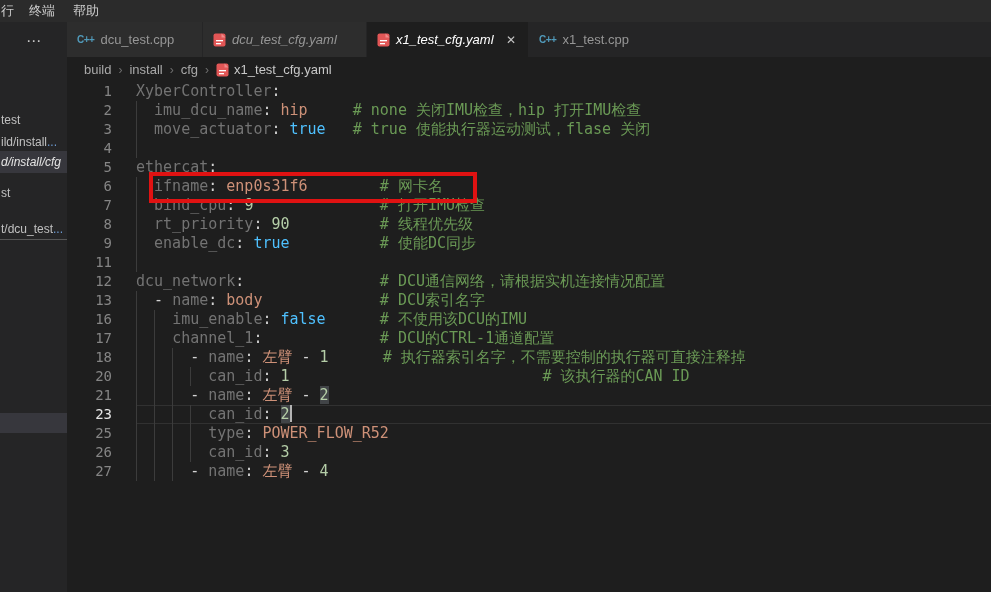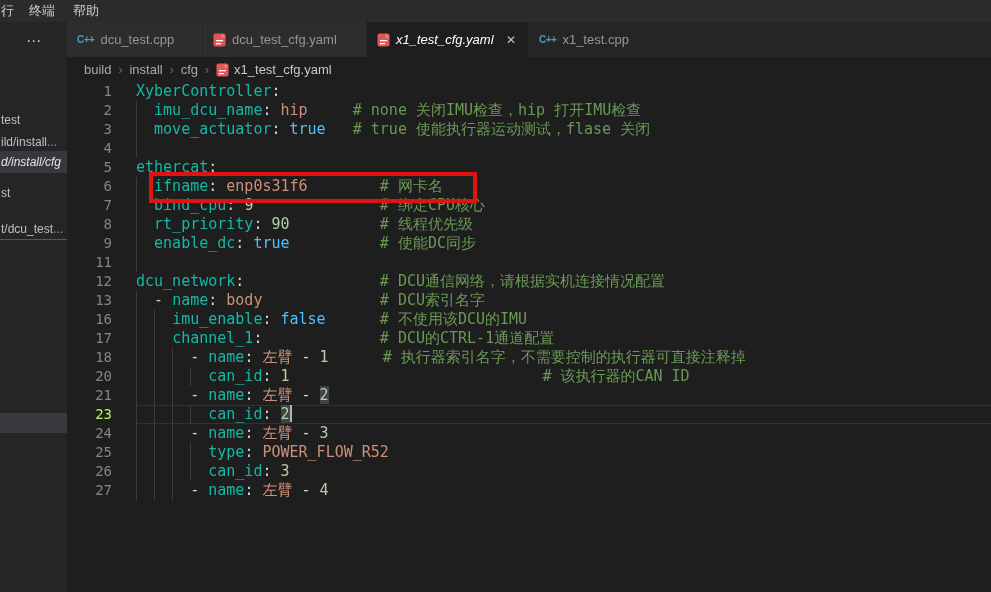--- a/index.html
+++ b/index.html
@@ -23,45 +23,45 @@
   .sb-row-empty{position:absolute;left:0;right:0;height:20px;background:#37373d;}
 
   
   #editor-col{position:absolute;left:67px;top:22px;width:924px;height:570px;background:#1e1e1e;}
 
   
   #tabbar{display:flex;height:35px;background:#252526;}
   .tab{display:flex;align-items:center;gap:6px;box-sizing:border-box;padding:0 10px;height:35px;
     background:#2d2d2d;color:#969696;font-size:13px;border-right:1px solid #252526;white-space:nowrap;overflow:hidden;}
   .tab.t1{width:136px;}
-  .tab.t2{width:164px;}
+  .tab.t2{width:164px;font-style:italic;}
   .tab.t3{width:162px;}
   .tab.t4{width:128px;background:#252526;}
   .tab.active{background:#1e1e1e;color:#ffffff;font-style:italic;}
   .tab .close{margin-left:auto;color:#c5c5c5;font-style:normal;font-size:12px;line-height:12px;padding:1px 2px;}
   .cpp-icon{color:#519aba;font-weight:bold;font-size:10px;font-style:normal;letter-spacing:-0.5px;flex:none;}
   .yaml-icon{flex:none;display:inline-block;width:13px;height:14px;}
 
   
   #breadcrumb{display:flex;align-items:center;height:25px;padding-left:17px;gap:7px;
     font-size:13px;color:#a9a9a9;background:#1e1e1e;}
   #breadcrumb .sep{color:#6e6e6e;font-size:12px;}
   #breadcrumb .file-crumb{display:flex;align-items:center;gap:5px;color:#c8c8c8;}
 
   
   #code-area{position:relative;height:510px;overflow:hidden;
     font-family:"DejaVu Sans Mono","Liberation Mono",monospace;font-size:15px;}
   .line{display:flex;height:19px;line-height:19px;}
   .ln{flex:none;width:69px;box-sizing:border-box;text-align:right;padding-right:24px;
     color:#858585;font-size:14px;}
-  .line.active .ln{color:#bef264;}
+  .line.active .ln{color:#e5e5e5;}
   .code{flex:1;position:relative;white-space:pre;color:#d4d4d4;}
   .line.active .code{box-shadow:inset 0 1px 0 #313131,inset 0 -1px 0 #313131;}
   .guide{position:absolute;top:0;bottom:0;width:1px;background:#3c3c3c;}
-  .sk{color:#14b8a6;} .ss{color:#ce9178;} .sn{color:#b5cea8;}
+  .sk{color:#737373;} .ss{color:#ce9178;} .sn{color:#b5cea8;}
   .sb{color:#4fc1ff;} .sc{color:#6a9955;} .sp{color:#d4d4d4;}
   .hl{background:rgba(95,100,105,0.55);}
   .cursor{display:inline-block;width:2px;height:17px;background:#b4b4b4;vertical-align:-3px;}
 
   
   #red-box{position:absolute;left:149px;top:172px;width:328px;height:31px;
     border:4px solid #e01212;box-sizing:border-box;pointer-events:none;z-index:20;}
 </style>
 </head>
 <body>
@@ -170,21 +170,21 @@
         <div class="line">
           <div class="ln">5</div>
           <div class="code"><span class="sk">ethercat</span><span class="sp">:</span></div>
         </div>
         <div class="line">
           <div class="ln">6</div>
           <div class="code"><i class="guide" style="left: 0px;"></i><span class="sp">  </span><span class="sk">ifname</span><span class="sp">: </span><span class="ss">enp0s31f6</span><span class="sp">        </span><span class="sc"># 网卡名</span></div>
         </div>
         <div class="line">
           <div class="ln">7</div>
-          <div class="code"><i class="guide" style="left: 0px;"></i><span class="sp">  </span><span class="sk">bind_cpu</span><span class="sp">: </span><span class="sn">9</span><span class="sp">              </span><span class="sc"># 绑定CPU核心</span></div>
+          <div class="code"><i class="guide" style="left: 0px;"></i><span class="sp">  </span><span class="sk">bind_cpu</span><span class="sp">: </span><span class="sn">9</span><span class="sp">              </span><span class="sc"># 打开IMU检查</span></div>
         </div>
         <div class="line">
           <div class="ln">8</div>
           <div class="code"><i class="guide" style="left: 0px;"></i><span class="sp">  </span><span class="sk">rt_priority</span><span class="sp">: </span><span class="sn">90</span><span class="sp">          </span><span class="sc"># 线程优先级</span></div>
         </div>
         <div class="line">
           <div class="ln">9</div>
           <div class="code"><i class="guide" style="left: 0px;"></i><span class="sp">  </span><span class="sk">enable_dc</span><span class="sp">: </span><span class="sb">true</span><span class="sp">          </span><span class="sc"># 使能DC同步</span></div>
         </div>
         <div class="line">
@@ -217,24 +217,20 @@
         </div>
         <div class="line">
           <div class="ln">21</div>
           <div class="code"><i class="guide" style="left: 0px;"></i><i class="guide" style="left: 18px;"></i><i class="guide" style="left: 36px;"></i><span class="sp">      - </span><span class="sk">name</span><span class="sp">: </span><span class="ss">左臂</span><span class="sp"> - </span><span class="sn hl">2</span></div>
         </div>
         <div class="line active">
           <div class="ln">23</div>
           <div class="code"><i class="guide" style="left: 0px;"></i><i class="guide" style="left: 18px;"></i><i class="guide" style="left: 36px;"></i><i class="guide" style="left: 54px;"></i><span class="sp">        </span><span class="sk">can_id</span><span class="sp">: </span><span class="sn hl">2</span><span class="cursor"></span></div>
         </div>
         <div class="line">
-          <div class="ln">24</div>
-          <div class="code"><i class="guide" style="left: 0px;"></i><i class="guide" style="left: 18px;"></i><i class="guide" style="left: 36px;"></i><span class="sp">      - </span><span class="sk">name</span><span class="sp">: </span><span class="ss">左臂</span><span class="sp"> - </span><span class="sn">3</span></div>
-        </div>
-        <div class="line">
           <div class="ln">25</div>
           <div class="code"><i class="guide" style="left: 0px;"></i><i class="guide" style="left: 18px;"></i><i class="guide" style="left: 36px;"></i><i class="guide" style="left: 54px;"></i><span class="sp">        </span><span class="sk">type</span><span class="sp">: </span><span class="ss">POWER_FLOW_R52</span></div>
         </div>
         <div class="line">
           <div class="ln">26</div>
           <div class="code"><i class="guide" style="left: 0px;"></i><i class="guide" style="left: 18px;"></i><i class="guide" style="left: 36px;"></i><i class="guide" style="left: 54px;"></i><span class="sp">        </span><span class="sk">can_id</span><span class="sp">: </span><span class="sn">3</span></div>
         </div>
         <div class="line">
           <div class="ln">27</div>
           <div class="code"><i class="guide" style="left: 0px;"></i><i class="guide" style="left: 18px;"></i><i class="guide" style="left: 36px;"></i><span class="sp">      - </span><span class="sk">name</span><span class="sp">: </span><span class="ss">左臂</span><span class="sp"> - </span><span class="sn">4</span></div>

